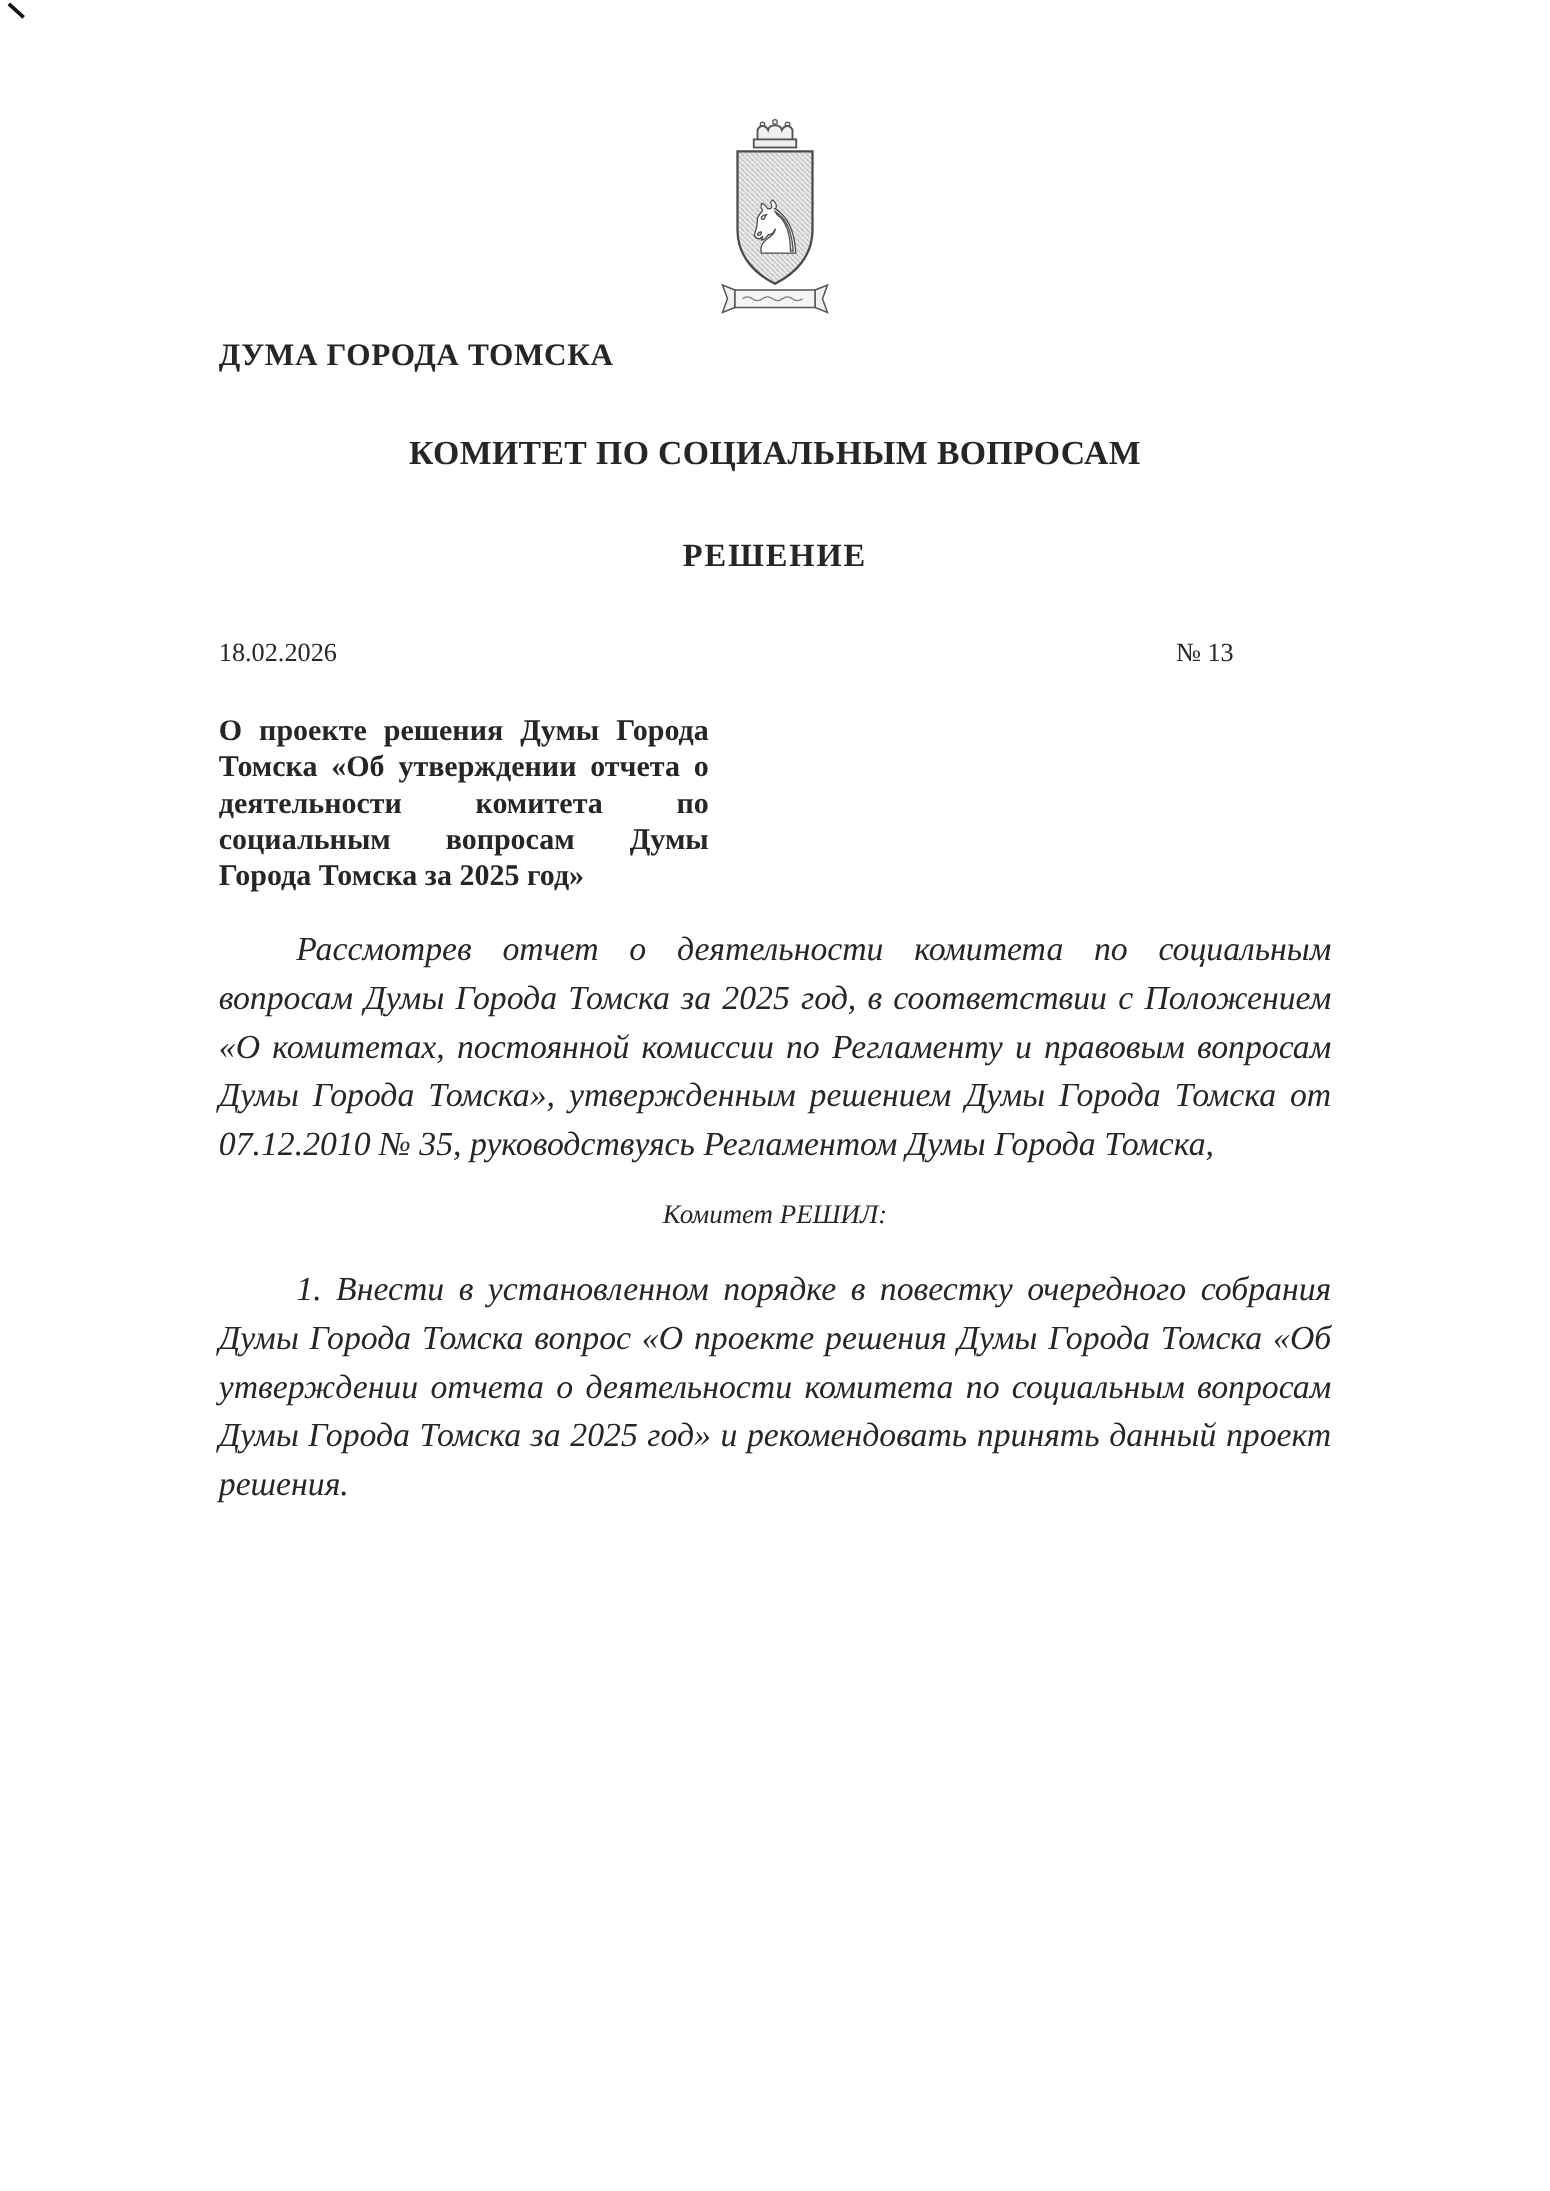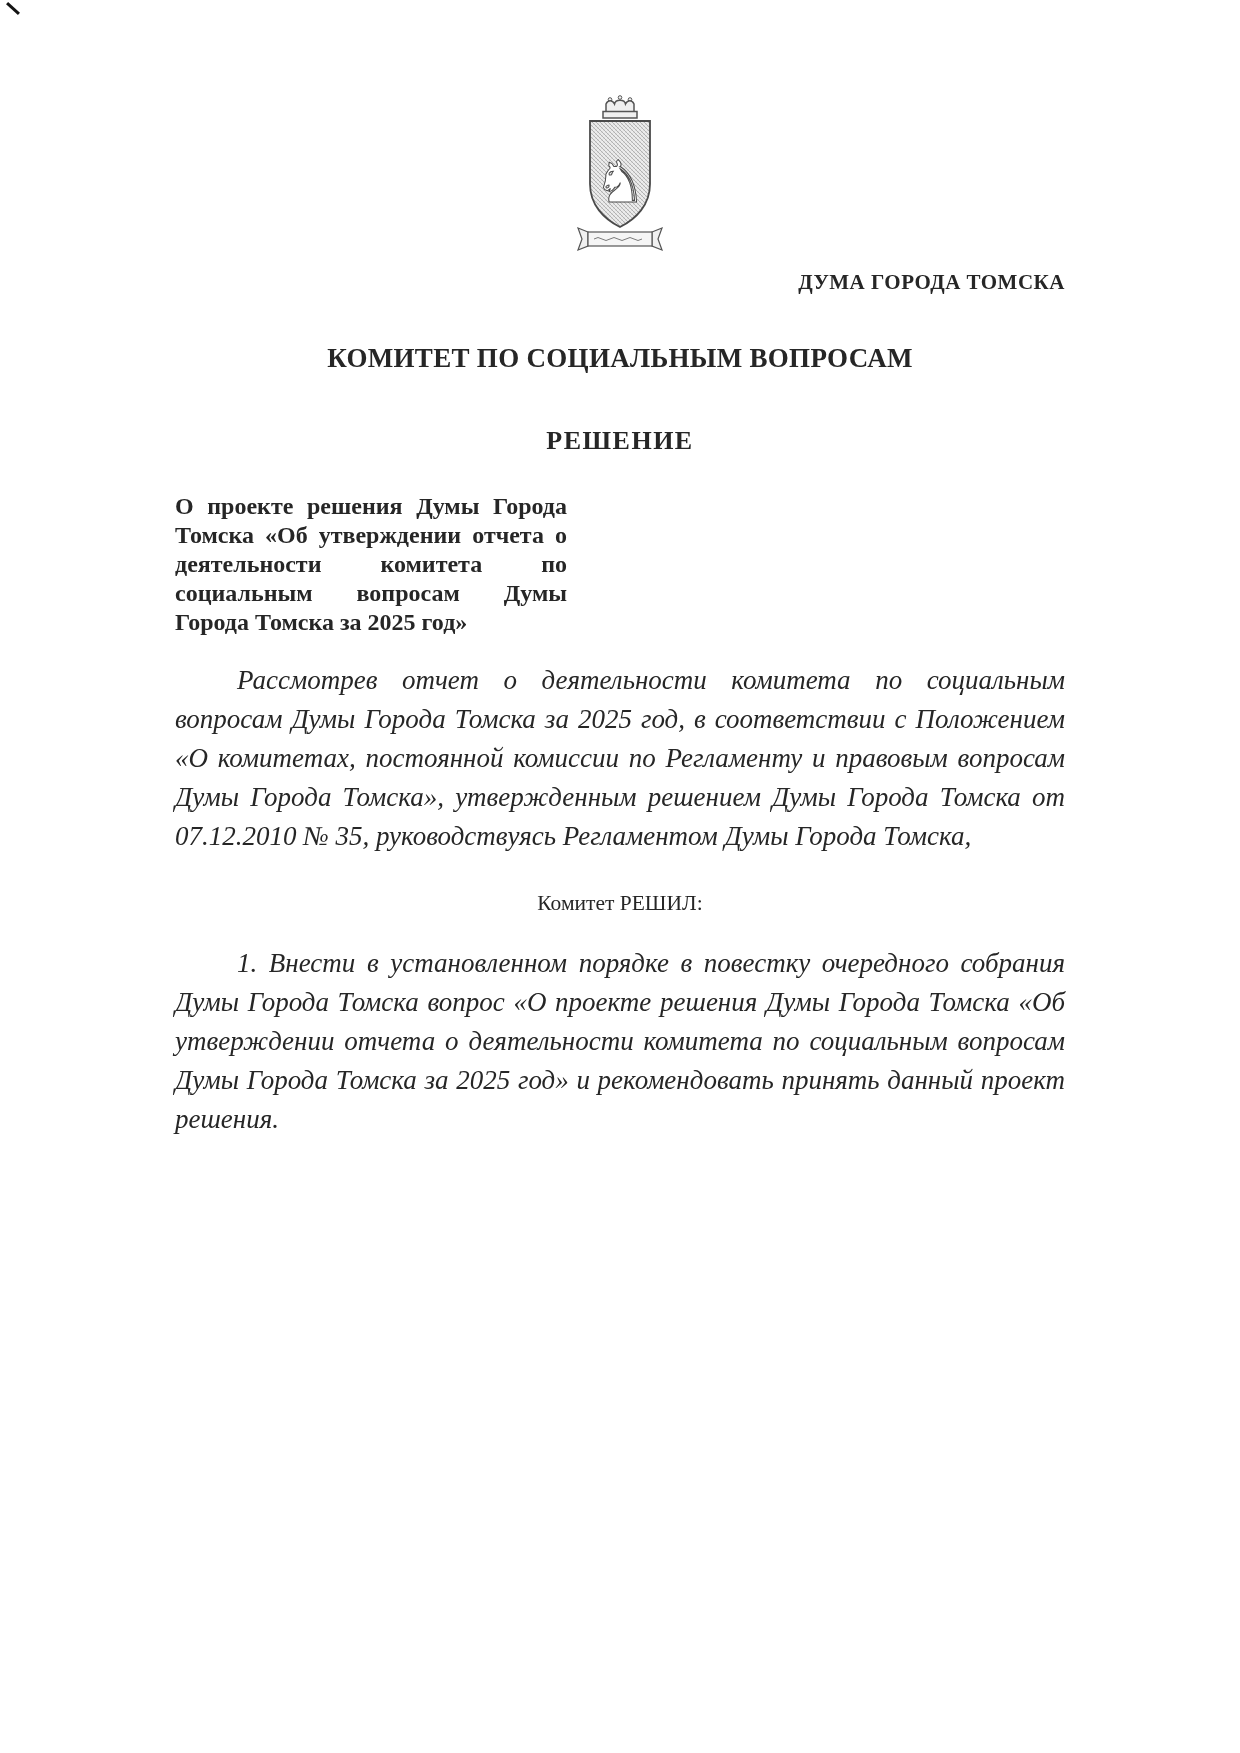--- a/index.html
+++ b/index.html
@@ -25,23 +25,23 @@
     width: 16px;
     height: 3px;
     background: #141414;
     transform: rotate(42deg);
   }
   .emblem {
     width: 100px;
     margin: 0 auto;
   }
   .org-name {
-    text-align: right;
+    text-align: left;
     font-weight: bold;
-    font-size: 21px;
+    font-size: 25px;
     letter-spacing: 0.5px;
     margin-top: 14px;
   }
   .committee-name {
     text-align: center;
     font-weight: bold;
     font-size: 27px;
     letter-spacing: 0.3px;
     margin-top: 48px;
   }
@@ -76,24 +76,25 @@
     font-size: 27px;
     line-height: 39px;
     text-align: justify;
     text-indent: 62px;
     font-style: italic;
   }
   .body-par.item {
     margin-top: 21px;
   }
   .resolution-heading {
-    margin-top: 28px;
+    margin-top: 17px;
     font-size: 21.5px;
     line-height: 39px;
     text-align: center;
+    font-style: italic;
   }
   .sig-row {
     display: flex;
     align-items: flex-end;
     margin-top: 108px;
     font-size: 21.5px;
   }
   .sig-position {
     flex: 0 0 auto;
   }
@@ -141,20 +142,24 @@
       <path d="M24,147 q4,-3 8,0 t8,0 t8,0 t8,0 t8,0 t8,0" stroke="#7a7a7a" stroke-width="1" fill="none"></path>
     </svg>
   </div>
 
   <div class="org-name">ДУМА ГОРОДА ТОМСКА</div>
 
   <div class="committee-name">КОМИТЕТ ПО СОЦИАЛЬНЫМ ВОПРОСАМ</div>
 
   <div class="doc-type">РЕШЕНИЕ</div>
 
+  <div class="meta-row">
+    <span class="doc-date">18.02.2026</span>
+    <span class="doc-number">№ 13</span>
+  </div>
 
   <div class="subject">О проекте решения Думы Города Томска «Об утверждении отчета о деятельности комитета по социальным вопросам Думы Города Томска за 2025 год»</div>
 
   <p class="body-par">Рассмотрев отчет о деятельности комитета по социальным вопросам Думы Города Томска за 2025 год, в соответствии с Положением «О комитетах, постоянной комиссии по Регламенту и правовым вопросам Думы Города Томска», утвержденным решением Думы Города Томска от 07.12.2010 № 35, руководствуясь Регламентом Думы Города Томска,</p>
 
   <div class="resolution-heading">Комитет РЕШИЛ:</div>
 
   <p class="body-par item">1. Внести в установленном порядке в повестку очередного собрания Думы Города Томска вопрос «О проекте решения Думы Города Томска «Об утверждении отчета о деятельности комитета по социальным вопросам Думы Города Томска за 2025 год» и рекомендовать принять данный проект решения.</p>
 
 

